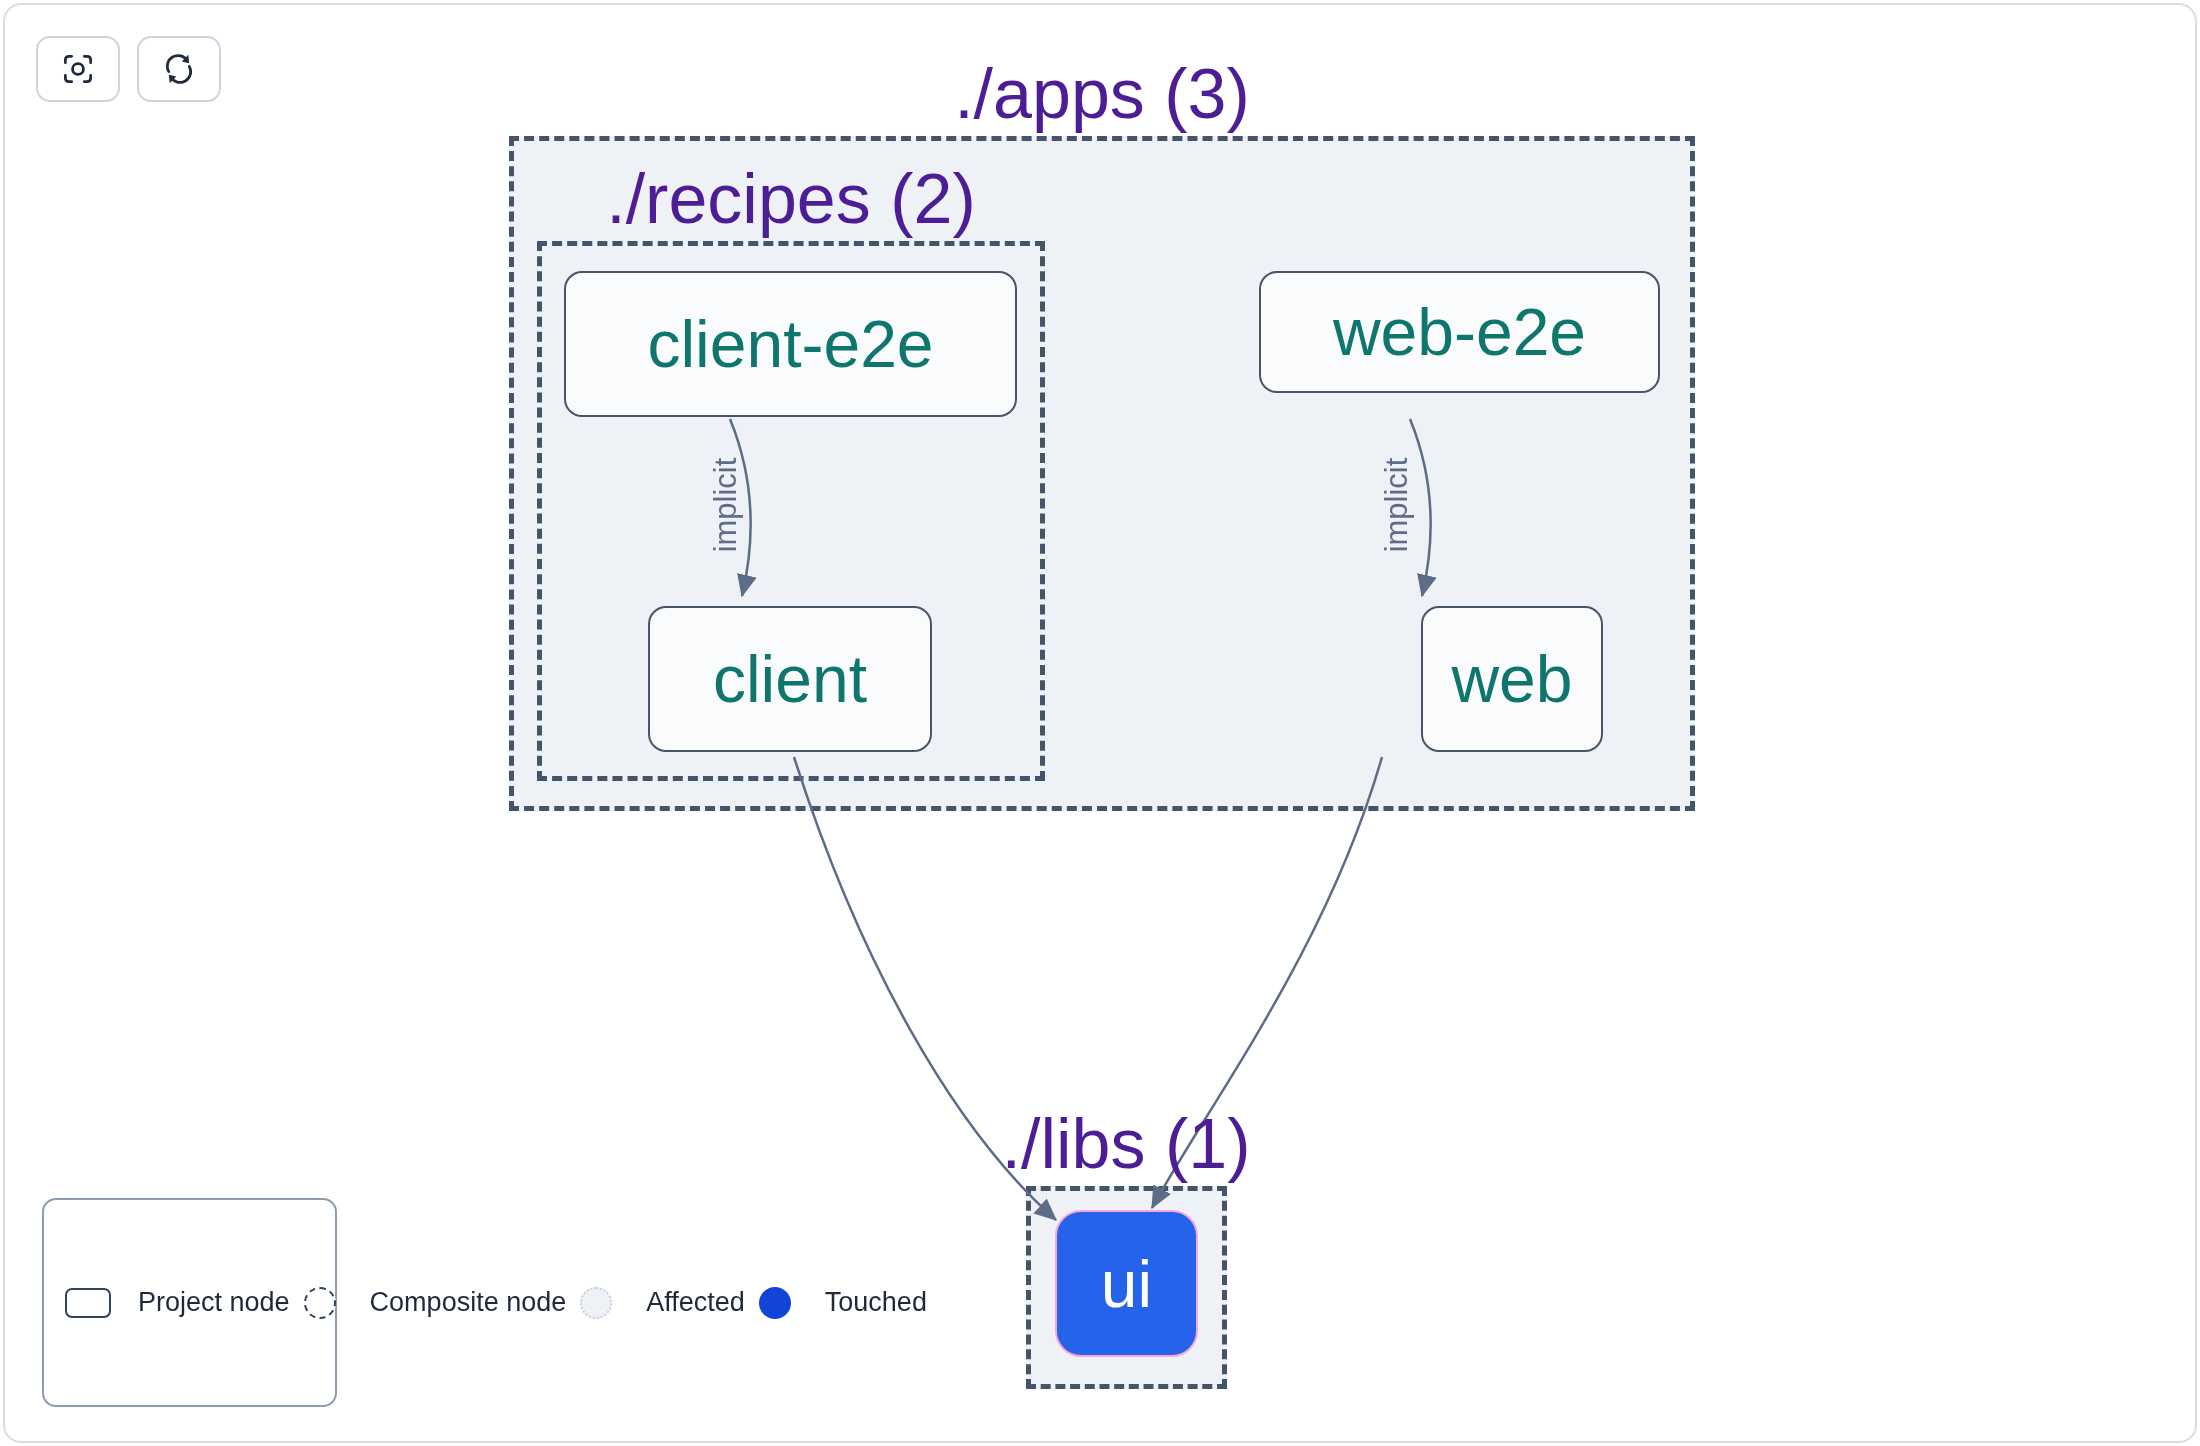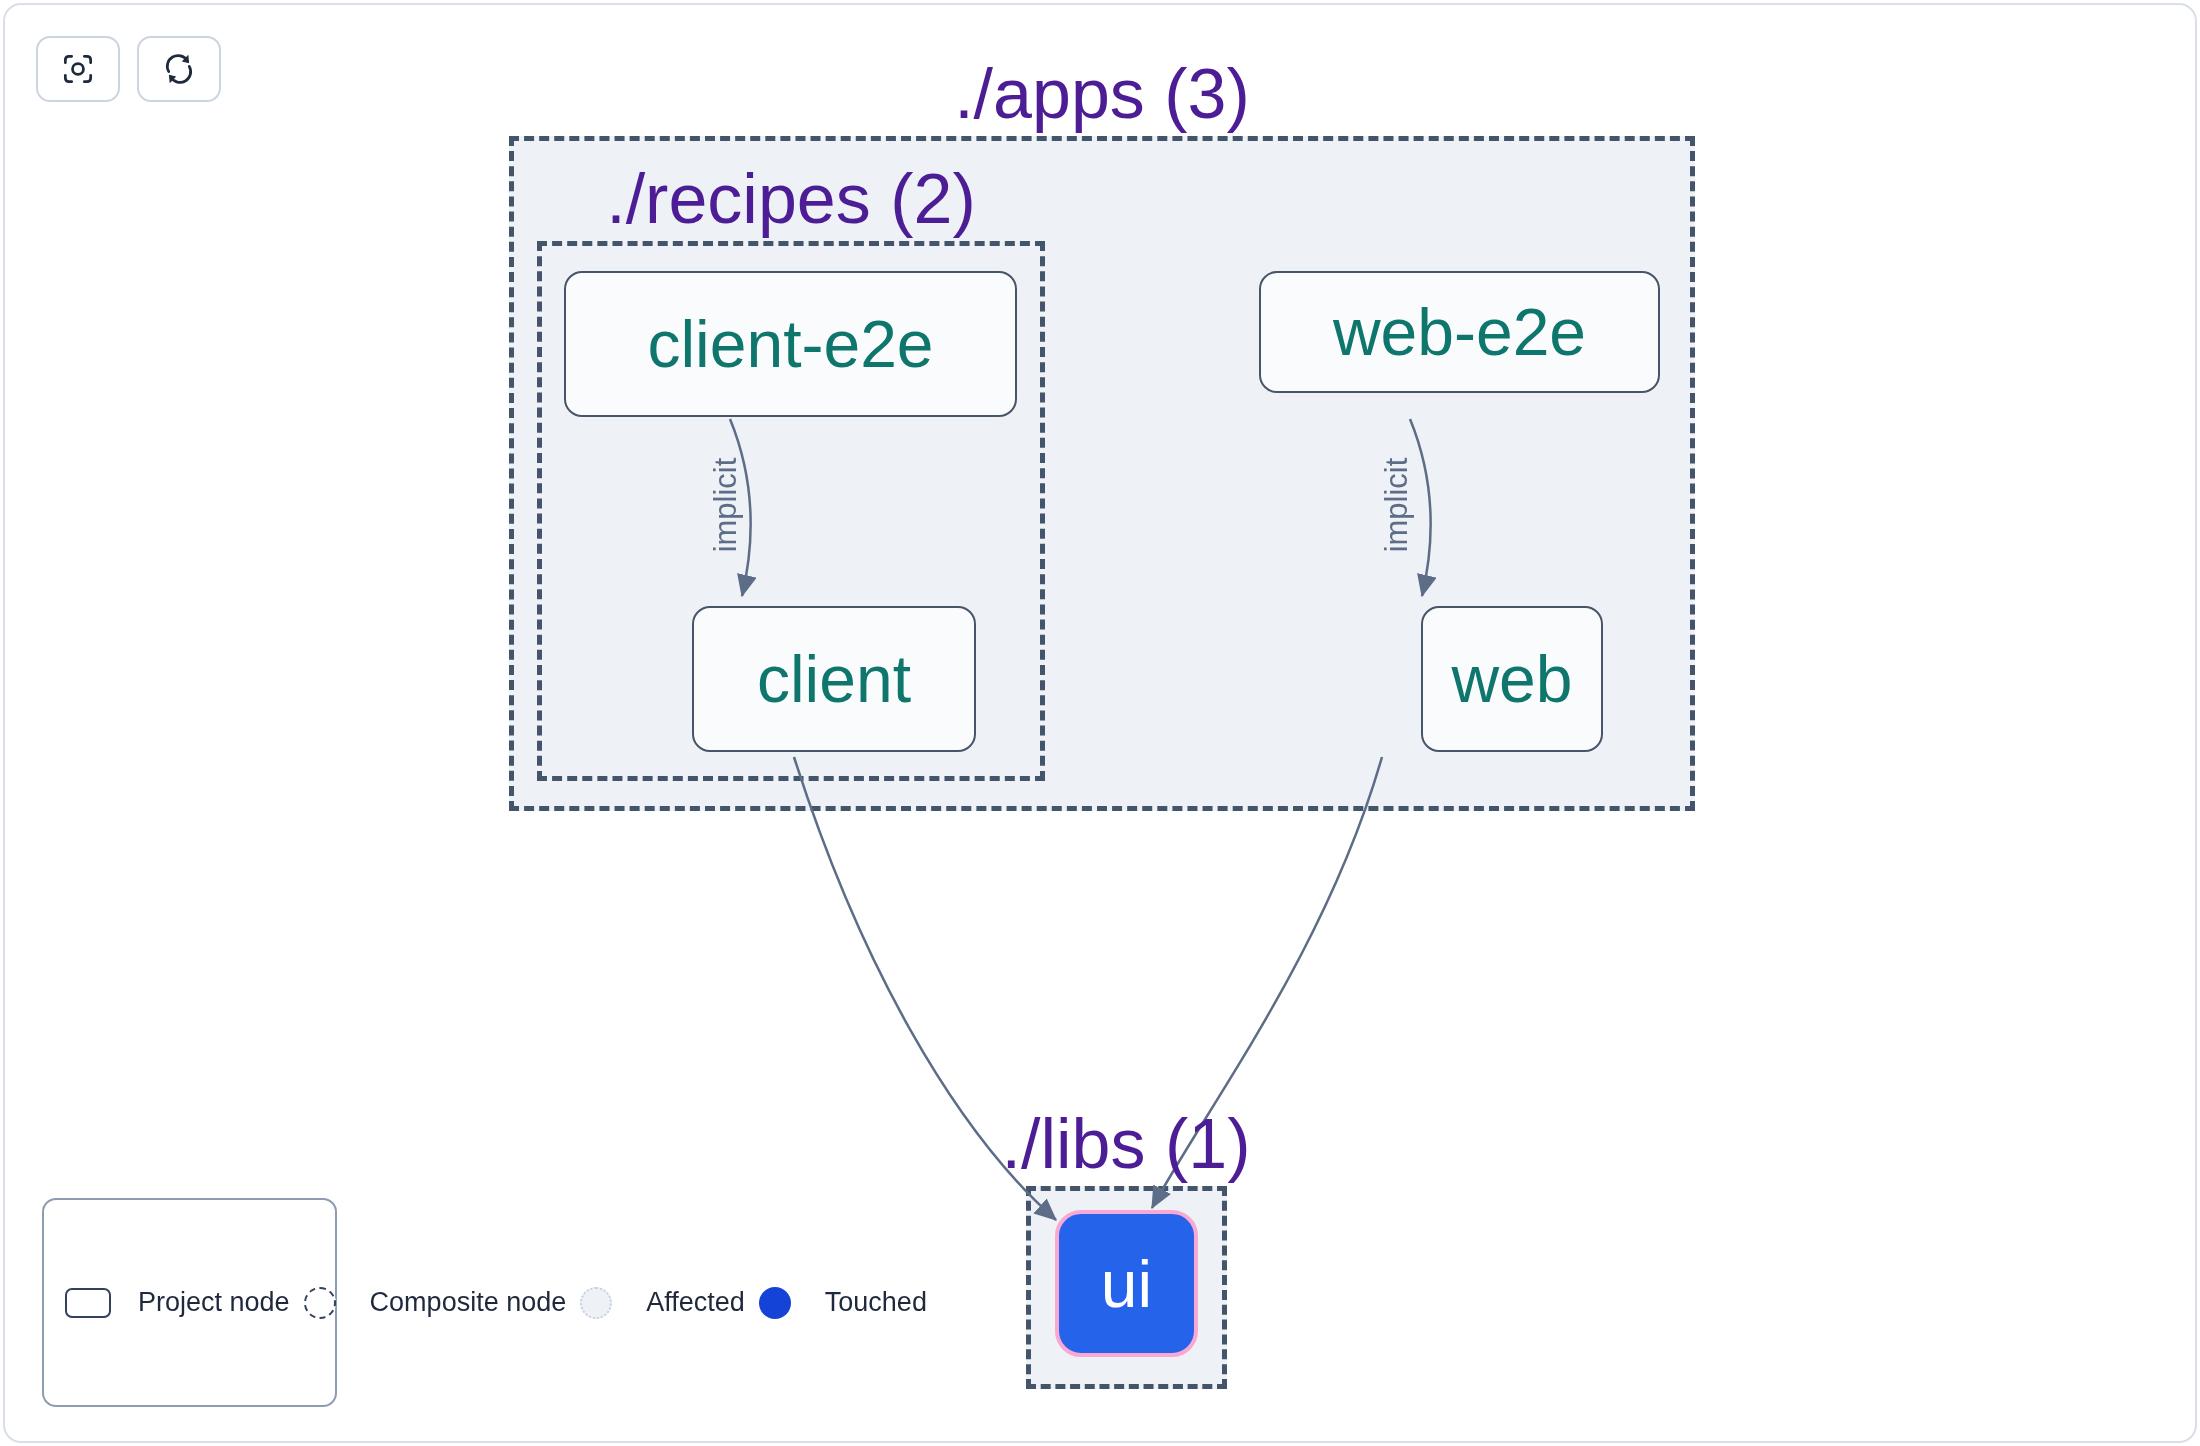--- a/index.html
+++ b/index.html
@@ -14,21 +14,21 @@
 
   
   .composite{position:absolute;background:#eef1f6;border:5px dashed #44546b;box-sizing:border-box;}
   .composite-label{position:absolute;text-align:center;font-size:70px;line-height:84px;color:#4c1d95;
                    white-space:nowrap;pointer-events:none;}
 
   
   .node{position:absolute;background:#fafbfd;border:2.5px solid #475569;border-radius:18px;
         box-sizing:border-box;display:flex;align-items:center;justify-content:center;
         font-size:66px;color:#0f766e;cursor:pointer;}
-  .node.touched{background:#2563eb;border:4px solid #f9a8d4;border-radius:26px;color:#ffffff;}
+  .node.touched{background:#2563eb;border:2px solid #f9a8d4;border-radius:26px;color:#ffffff;}
 
   
   .edges{position:absolute;left:0;top:0;width:2200px;height:1446px;pointer-events:none;}
   .edges path.edge-line{fill:none;stroke:#5d6d87;stroke-width:2.5px;}
   .edges text{font-family:"Liberation Sans", sans-serif;font-size:31px;fill:#5d6d87;}
 
   
   .legend{position:absolute;left:42px;top:1198px;width:295px;height:209px;background:#ffffff;
           border:2px solid #8d9cb1;border-radius:14px;box-sizing:border-box;
           display:flex;flex-direction:row;justify-content:space-evenly;padding:8px 14px;}
@@ -66,21 +66,21 @@
   <div class="composite-label" style="left:509px;top:52px;width:1186px;">./apps (3)</div>
   <div class="composite-label" style="left:537px;top:157px;width:508px;">./recipes (2)</div>
   <div class="composite-label" style="left:926px;top:1102px;width:400px;">./libs (1)</div>
 
   <div class="node" style="left:564px;top:271px;width:453px;height:146px;">
     <span>client-e2e</span>
   </div>
   <div class="node" style="left:1259px;top:271px;width:401px;height:122px;">
     <span>web-e2e</span>
   </div>
-  <div class="node" style="left:648px;top:606px;width:284px;height:146px;margin-left:44px;">
+  <div class="node" style="left:648px;top:606px;width:284px;height:146px;">
     <span>client</span>
   </div>
   <div class="node" style="left:1421px;top:606px;width:182px;height:146px;">
     <span>web</span>
   </div>
   <div class="node touched" style="left:1055px;top:1210px;width:143px;height:147px;">
     <span>ui</span>
   </div>
 
   <button class="tool-btn" style="left:36px;top:36px;">

